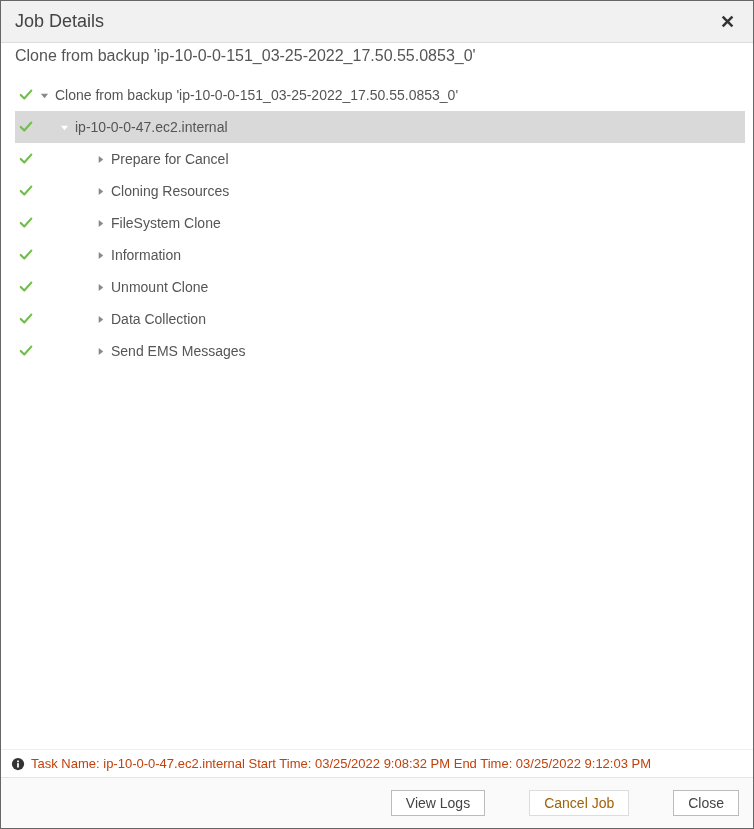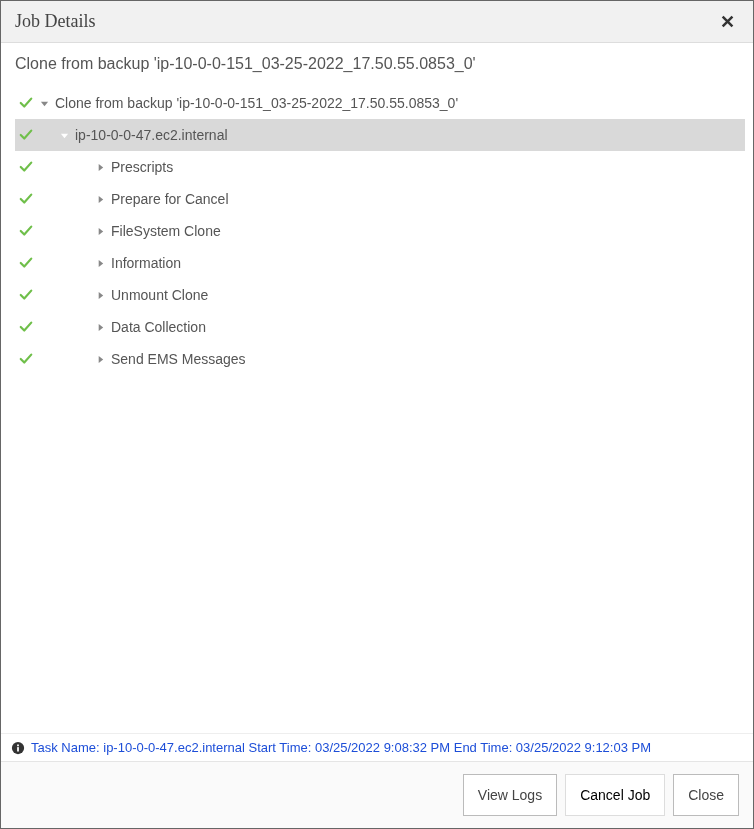--- a/index.html
+++ b/index.html
@@ -18,41 +18,40 @@
       padding: 10px 14px;
       display: flex;
       justify-content: space-between;
       align-items: center;
       border-bottom: 1px solid #ddd;
     }
     .header-title {
       font-size: 18px;
       color: #444;
       font-weight: 400;
-      font-family: Liberation Serif, serif;
     }
     .close-x {
       font-size: 18px;
       color: #333;
       cursor: pointer;
       font-weight: bold;
       line-height: 1;
       padding: 0 4px;
     }
     .content-wrap {
       flex: 1;
       display: flex;
       flex-direction: column;
       overflow: hidden;
       position: relative;
     }
     .scroll-area {
       flex: 1;
       overflow-y: scroll;
-      padding: 12px 8px 0 14px;
+      padding: 4px 8px 0 14px;
     }
     .job-title {
       font-size: 16px;
       color: #555;
       margin-bottom: 14px;
       font-weight: 400;
     }
     .tree-row {
       display: flex;
       align-items: center;
@@ -84,43 +83,44 @@
       color: #888;
       margin-right: 4px;
     }
     .caret svg { width: 9px; height: 9px; display: block; }
     .row-label { white-space: nowrap; }
     .status-bar {
       display: flex;
       align-items: center;
       padding: 6px 10px;
       font-size: 13px;
-      color: #1d4ed8;
+      color: #c2410c;
       border-top: 1px solid #eee;
     }
     .status-bar .info-icon { margin-right: 6px; display: flex; }
     .status-bar .info-icon svg { width: 14px; height: 14px; }
     .footer {
       display: flex;
       justify-content: flex-end;
       gap: 8px;
       padding: 12px 14px;
       background: #fafafa;
       border-top: 1px solid #e5e5e5;
     }
     .btn {
-      padding: 12px 14px;
+      padding: 4px 14px;
       font-size: 14px;
       border: 1px solid #bbb;
       background: #fff;
       color: #444;
       cursor: pointer;
+      margin-left: 36px;
     }
     .btn.disabled {
-      color: #000000;
+      color: #a16207;
       border-color: #ddd;
       cursor: default;
     }
     ::-webkit-scrollbar { width: 14px; }
     ::-webkit-scrollbar-track { background: #f1f1f1; }
     ::-webkit-scrollbar-thumb { background: #c4c4c4; }
   </style>
 </head>
 <body>
 
@@ -169,35 +169,35 @@
             <svg viewBox="0 0 16 16">
               <path d="M2 8 L6 12 L14 3" stroke="#6fbf4a" stroke-width="2.5" fill="none" stroke-linecap="round" stroke-linejoin="round"></path>
             </svg>
           </div>
           <div class="indent-2"></div>
           <div class="caret">
             <svg viewBox="0 0 10 10">
               <path d="M3 1 L8 5 L3 9 Z" fill="#888"></path>
             </svg>
           </div>
-          <div class="row-label">Prescripts</div>
-        </div>
-        <div class="tree-row">
-          <div class="check">
-            <svg viewBox="0 0 16 16">
-              <path d="M2 8 L6 12 L14 3" stroke="#6fbf4a" stroke-width="2.5" fill="none" stroke-linecap="round" stroke-linejoin="round"></path>
-            </svg>
-          </div>
-          <div class="indent-2"></div>
-          <div class="caret">
-            <svg viewBox="0 0 10 10">
-              <path d="M3 1 L8 5 L3 9 Z" fill="#888"></path>
-            </svg>
-          </div>
           <div class="row-label">Prepare for Cancel</div>
+        </div>
+        <div class="tree-row">
+          <div class="check">
+            <svg viewBox="0 0 16 16">
+              <path d="M2 8 L6 12 L14 3" stroke="#6fbf4a" stroke-width="2.5" fill="none" stroke-linecap="round" stroke-linejoin="round"></path>
+            </svg>
+          </div>
+          <div class="indent-2"></div>
+          <div class="caret">
+            <svg viewBox="0 0 10 10">
+              <path d="M3 1 L8 5 L3 9 Z" fill="#888"></path>
+            </svg>
+          </div>
+          <div class="row-label">Cloning Resources</div>
         </div>
         <div class="tree-row">
           <div class="check">
             <svg viewBox="0 0 16 16">
               <path d="M2 8 L6 12 L14 3" stroke="#6fbf4a" stroke-width="2.5" fill="none" stroke-linecap="round" stroke-linejoin="round"></path>
             </svg>
           </div>
           <div class="indent-2"></div>
           <div class="caret">
             <svg viewBox="0 0 10 10">

